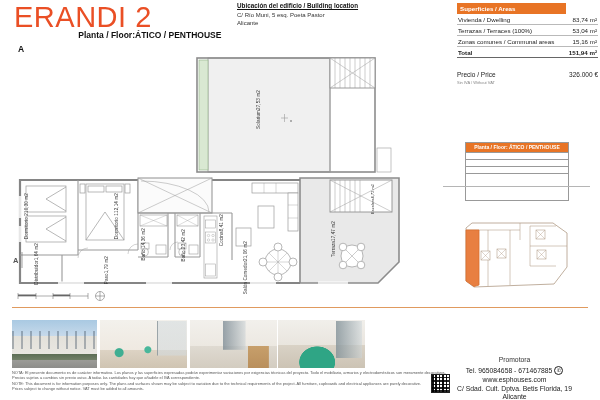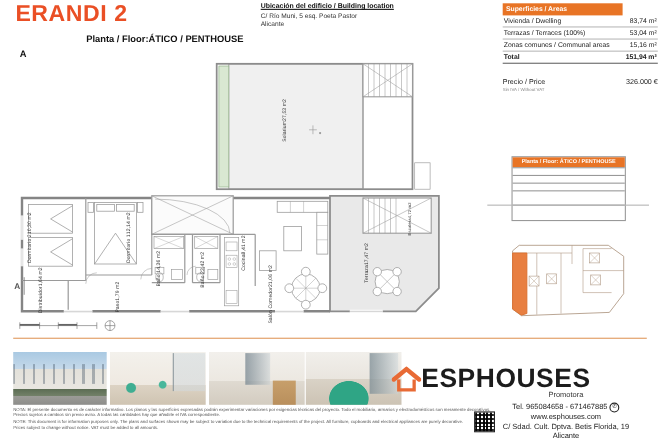--- a/index.html
+++ b/index.html
@@ -1,20 +1,20 @@
 <!DOCTYPE html>
 <html><head>
 <meta charset="utf-8">
 <style>
   html,body{margin:0;padding:0;background:#fff;}
   .sheet{position:relative;width:600px;height:400px;background:#fff;overflow:hidden;
          font-family:"Liberation Sans",sans-serif;color:#1a1a1a;}
 
   
-  .title{position:absolute;left:14px;top:1px;font-size:21px;font-weight:bold;color:#ea4f25;letter-spacing:.5px;}
+  .title{position:absolute;left:14px;top:1px;font-size:29px;font-weight:normal;color:#ea4f25;letter-spacing:.5px;}
   .meta{position:absolute;left:18px;top:28px;font-size:8.5px;font-weight:bold;color:#111;text-align:right;}
   .meta .mrow{display:flex;height:14px;align-items:center;}
   .meta .mlab{width:117px;}
   .loc{position:absolute;left:237px;top:2px;font-size:6px;color:#333;line-height:8.5px;}
   .loc .h{font-weight:bold;text-decoration:underline;color:#111;font-size:6.3px;}
 
   
   .areas{position:absolute;left:457px;top:3px;width:141px;font-size:6.2px;color:#222;}
   .areas .hd{background:#e87425;color:#fff;font-weight:bold;width:103px;padding:1.5px 3px;height:8px;line-height:8px;}
   .arow{display:flex;justify-content:space-between;border-bottom:.5px solid #b9b9b9;padding:1.5px 1px;}
@@ -283,27 +283,20 @@
   </div>
   <div class="gline"></div>
 
   <div class="rule"></div>
 
   <div class="photo ph1"></div>
   <div class="photo ph2"></div>
   <div class="photo ph3"></div>
   <div class="photo ph4"></div>
 
-  <div class="logo-row">
-    <svg width="27" height="24" viewBox="0 0 27 24">
-      <path d="M2,12 L13.5,2.5 L25,12" stroke="#e86a35" stroke-width="4" fill="none" stroke-linecap="round"></path>
-      <path d="M6.5,12 V21.5 H20.5 V12" stroke="#e86a35" stroke-width="3" fill="none"></path>
-    </svg>
-    <span class="brandname">ESPHOUSES</span>
-  </div>
   <div class="tagline">Promotora</div>
   <div class="contact">
     <div>
       <span>Tel. 965084658 - 671467885</span><span class="wa-icon">✆</span>
     </div>
     <div>www.esphouses.com</div>
     <div>C/ Sdad. Cult. Dptva. Betis Florida, 19</div>
     <div>Alicante</div>
   </div>
   <div class="qr"></div>

